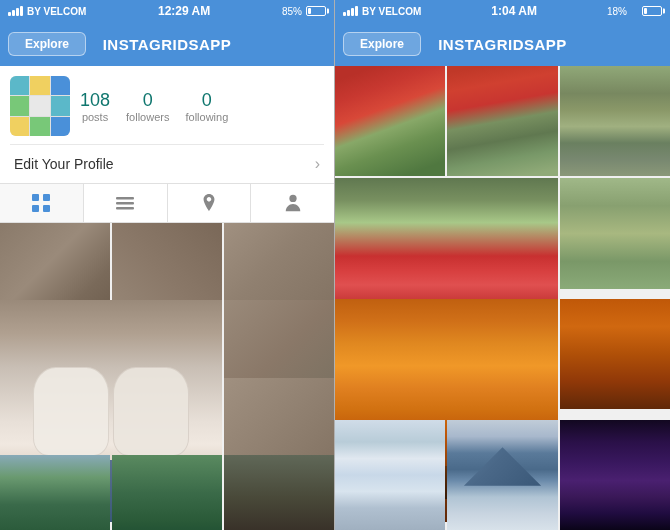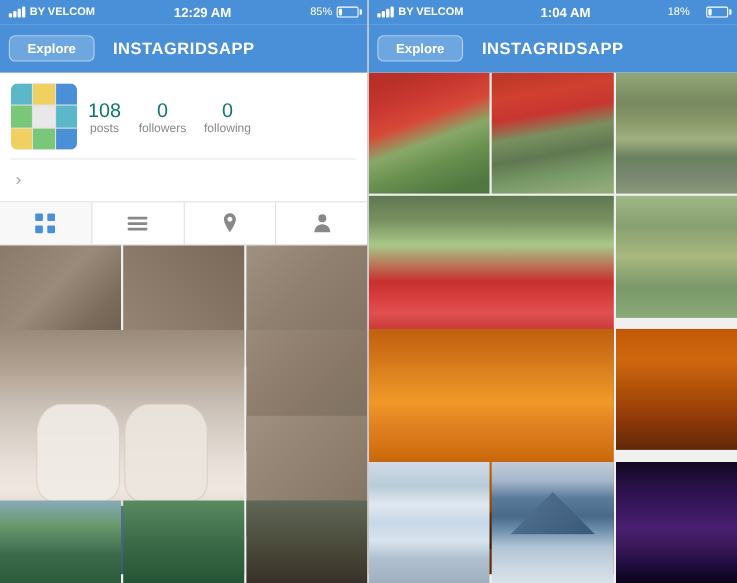--- a/index.html
+++ b/index.html
@@ -306,20 +306,21 @@
           <span class="stat-number">0</span>
           <span class="stat-label">followers</span>
         </div>
         <div class="stat-item">
           <span class="stat-number">0</span>
           <span class="stat-label">following</span>
         </div>
       </div>
     </div>
     <div class="edit-profile-row">
+      <span class="edit-profile-text">Edit Your Profile</span>
       <span class="chevron-icon">›</span>
     </div>
   </div>
 
   <div class="tab-bar">
     <div class="tab-item active">
       <svg width="20" height="20" viewBox="0 0 20 20" fill="#4a90d9">
         <rect x="1" y="1" width="7" height="7" rx="1"></rect>
         <rect x="12" y="1" width="7" height="7" rx="1"></rect>
         <rect x="1" y="12" width="7" height="7" rx="1"></rect>

